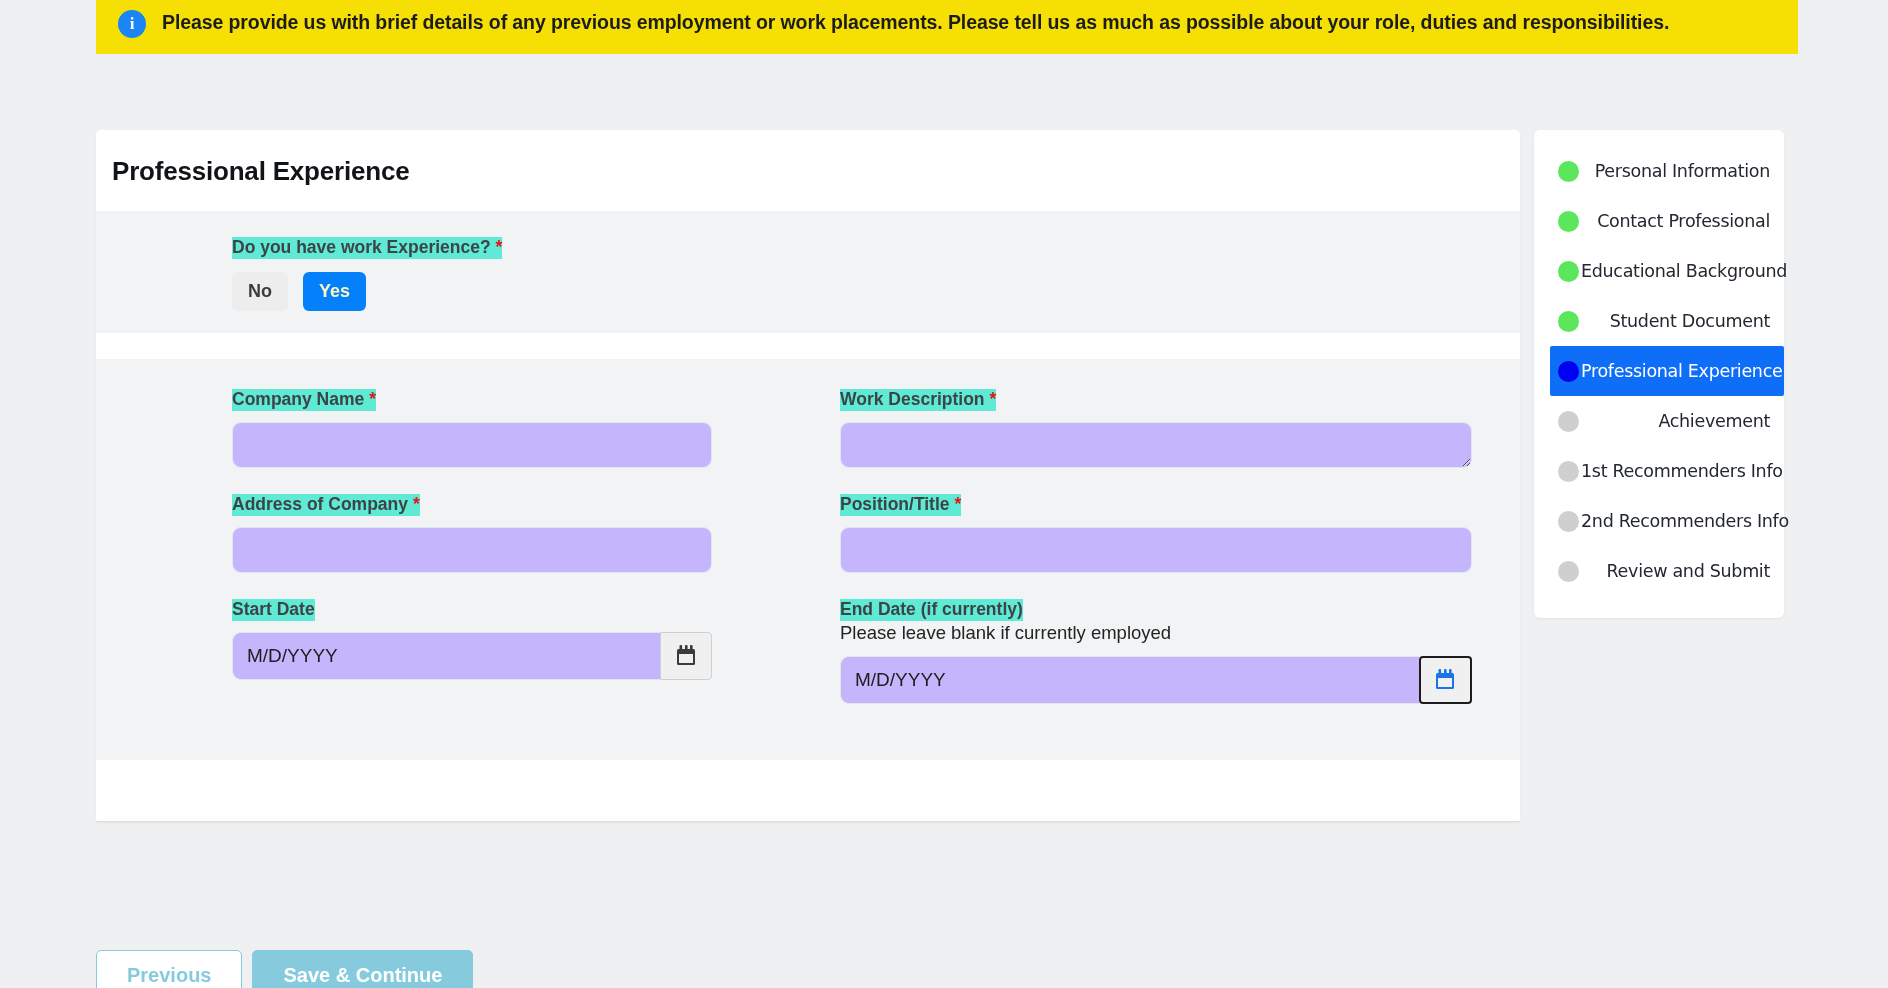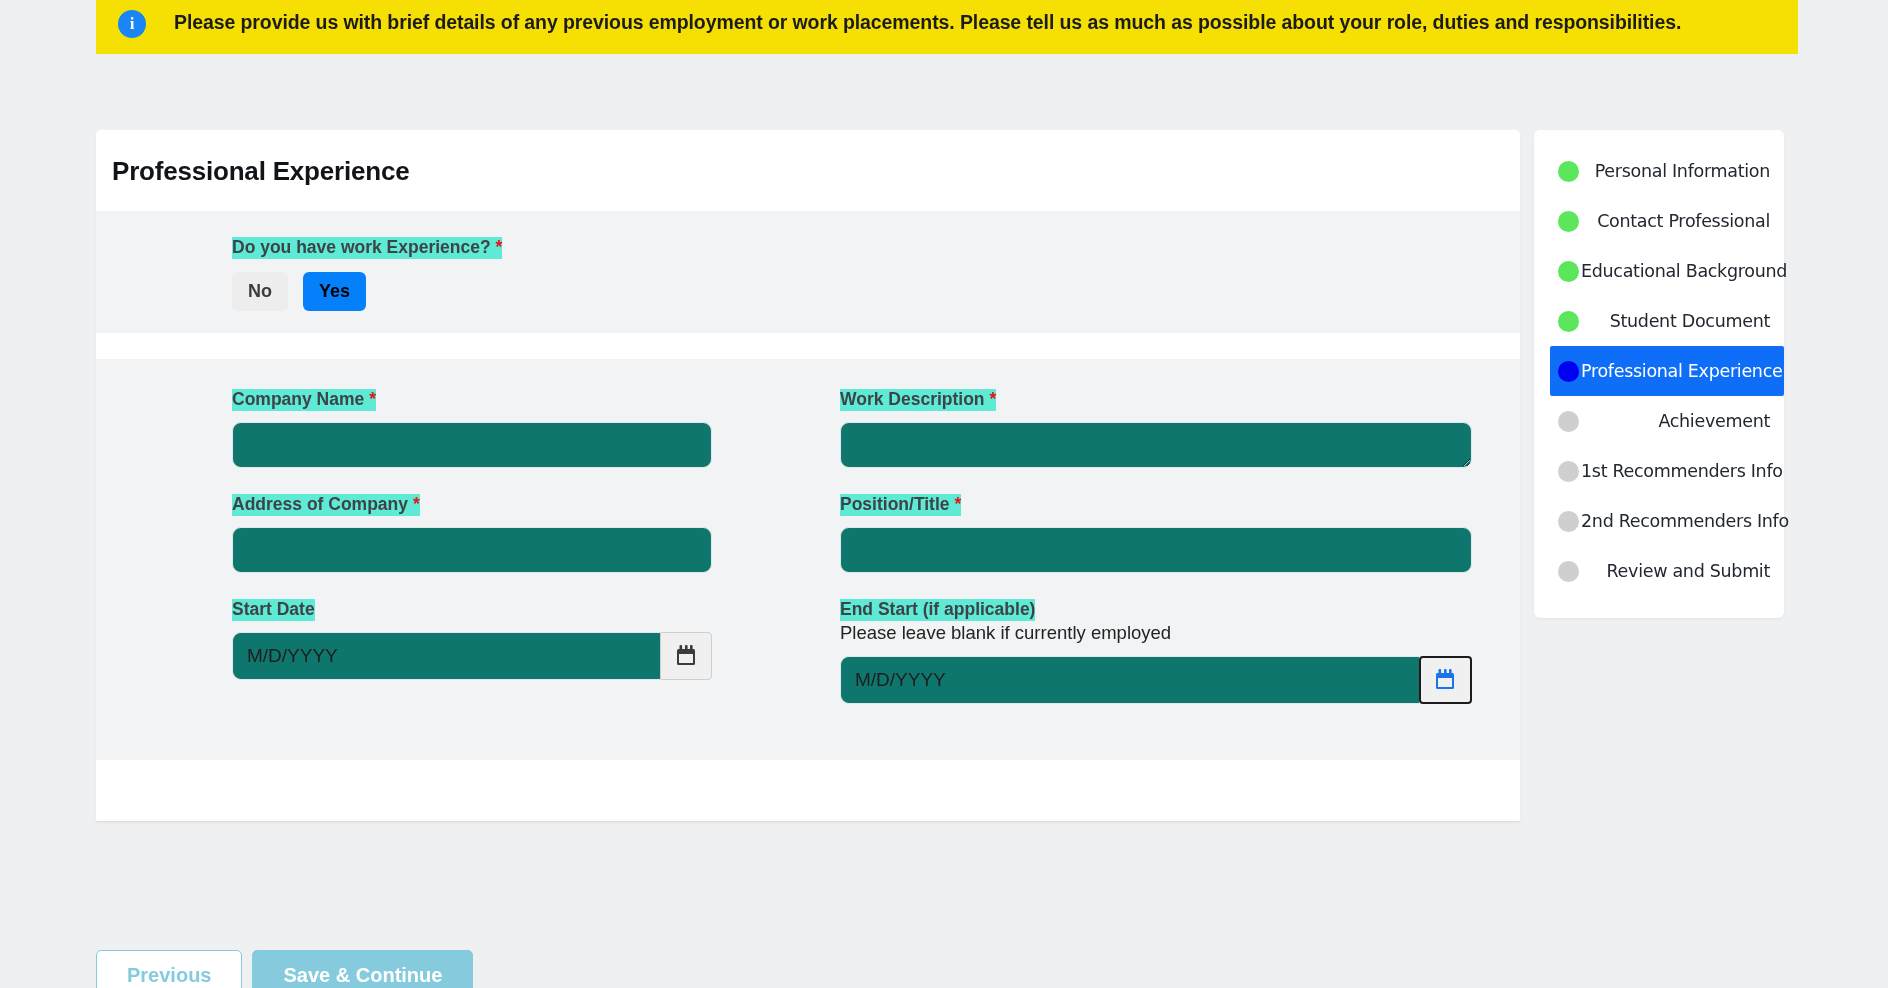--- a/index.html
+++ b/index.html
@@ -37,21 +37,21 @@
     font-size: 17px;
     font-family: "Liberation Serif", serif;
     display: flex; align-items: center; justify-content: center;
     margin-top: 2px;
   }
   .banner-text {
     font-size: 19.5px;
     font-weight: bold;
     color: #1c1c1c;
     line-height: 1.52;
-    margin-left: 28px;
+    margin-left: 16px;
     letter-spacing: -0.1px;
   }
 
   
   .main-card {
     position: absolute;
     left: 96px; top: 130px;
     width: 1424px;
     background: #f2f3f4;
     border-radius: 5px 5px 0 0;
@@ -92,21 +92,21 @@
   .tgl {
     border: none;
     border-radius: 6px;
     font-size: 18px;
     font-weight: bold;
     padding: 9px 16px;
     cursor: pointer;
     font-family: Liberation Sans, sans-serif;
   }
   .tgl-off { background: #ededed; color: #3c3c3c; }
-  .tgl-on  { background: #0580fb; color: #000000; }
+  .tgl-on  { background: #0580fb; color: #fef9c3; }
 
   .white-band {
     background: #ffffff;
     height: 26px;
     margin-top: 22px;
   }
 
   
   .form-area { padding: 30px 0 0 0; }
   .row {
@@ -120,21 +120,21 @@
   .col.right { padding: 0 48px 0 32px; }
 
   .field { margin-bottom: 26px; }
   .field .label { margin-bottom: 0px; }
 
   .input {
     display: block;
     width: 100%;
     height: 46px;
     margin-top: 11px;
-    background: #0f766e;
+    background: #c4b5fd;
     border: 1px solid #dfe9ec;
     border-radius: 9px;
     padding: 12px 14px;
     font-size: 19px;
     color: #1d1d1d;
     font-family: "Liberation Sans", sans-serif;
     outline: none;
   }
   .input::placeholder { color: #1d1d1d; opacity: 1; }
 
@@ -340,21 +340,21 @@
                   <rect x="3.5" y="0" width="2.6" height="5" rx="1" fill="#3b3b3b"></rect>
                   <rect x="9" y="0" width="2.6" height="5" rx="1" fill="#3b3b3b"></rect>
                   <rect x="14" y="0" width="2.6" height="5" rx="1" fill="#3b3b3b"></rect>
                 </svg>
               </button>
             </div>
           </div>
         </div>
         <div class="col right">
           <div class="field">
-            <span class="label">End Start (if applicable)</span>
+            <span class="label">End Date (if currently)</span>
             <div class="hint">Please leave blank if currently employed</div>
             <div class="date-group">
               <input class="input" type="text" placeholder="M/D/YYYY" style="">
               <button class="cal-btn focused">
                 <svg width="20" height="21" viewBox="0 0 20 21">
                   <rect x="1" y="4" width="18" height="16" rx="1.5" fill="#1a73e8"></rect>
                   <rect x="3" y="9" width="14" height="9" fill="#f0f0f0"></rect>
                   <rect x="3.5" y="0" width="2.6" height="5" rx="1" fill="#1a73e8"></rect>
                   <rect x="9" y="0" width="2.6" height="5" rx="1" fill="#1a73e8"></rect>
                   <rect x="14" y="0" width="2.6" height="5" rx="1" fill="#1a73e8"></rect>

